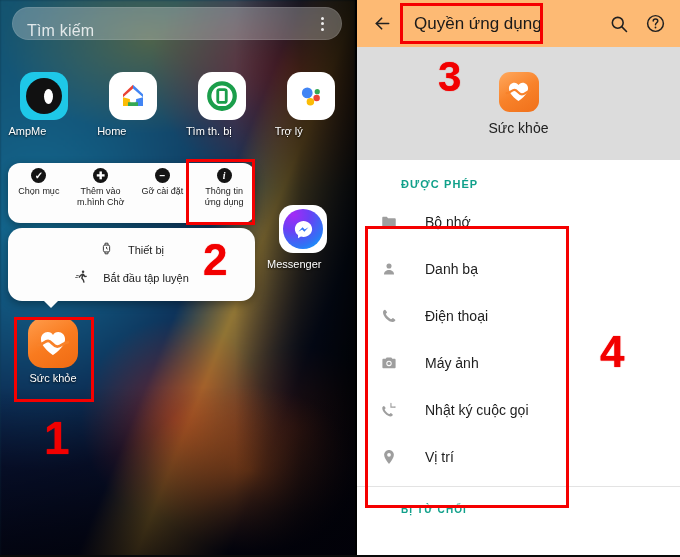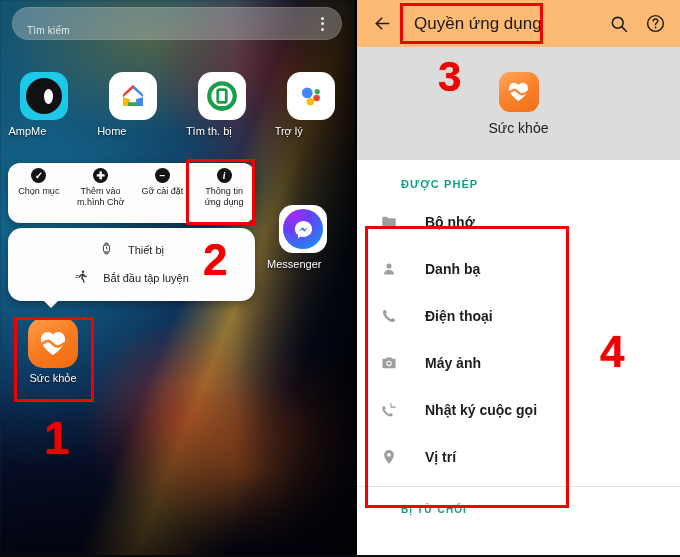--- a/index.html
+++ b/index.html
@@ -50,21 +50,21 @@
     width: 330px; height: 33px;
     border-radius: 17px;
     background: rgba(235,235,235,.30);
     backdrop-filter: blur(3px);
     display: flex; align-items: center;
     padding: 0 14px;
     border: 1px solid rgba(255,255,255,.10);
   }
   .searchbar .ph {
     color: rgba(255,255,255,.82);
-    font-size: 10px; letter-spacing: .2px;
+    font-size: 16px; letter-spacing: .2px;
     flex: 1;
     margin-top: 14px;
   }
   .dots3 { display: flex; flex-direction: column; gap: 2.5px; align-items: center; padding: 3px; }
   .dots3 i { width: 3px; height: 3px; border-radius: 50%; background: rgba(255,255,255,.9); display: block; }
 
   
   .app-row {
     position: absolute; left: 0; top: 72px; width: 355px;
     display: flex; justify-content: space-around;
@@ -164,21 +164,21 @@
     width: 40px; height: 40px; border-radius: 11px;
     background: linear-gradient(150deg, #ffa95e 0%, #f8822a 50%, #f0701a 100%);
     display: flex; align-items: center; justify-content: center;
   }
   .hero-name { font-size: 14px; color: #202020; }
 
   .sec-head {
     font-size: 11px; color: #10a08a; letter-spacing: 1.1px;
     font-weight: bold; padding: 18px 0 8px 44px;
   }
-  .perm-list { background: #fff; font-weight: bold; }
+  .perm-list { background: #fff; }
   .perm-row {
     height: 47px; display: flex; align-items: center;
     padding-left: 22px; gap: 26px;
   }
   .perm-row .pl { font-size: 14px; color: #1d1d1d; }
   .perm-ico { width: 20px; height: 20px; display:flex; align-items:center; justify-content:center; }
   .divider { height: 1px; background: #e3e3e3; margin-top: 6px; }
   .sec-head2 {
     font-size: 10px; color: #10a08a; letter-spacing: 1.1px;
     font-weight: bold; padding: 17px 0 0 28px; margin-left: 16px;

